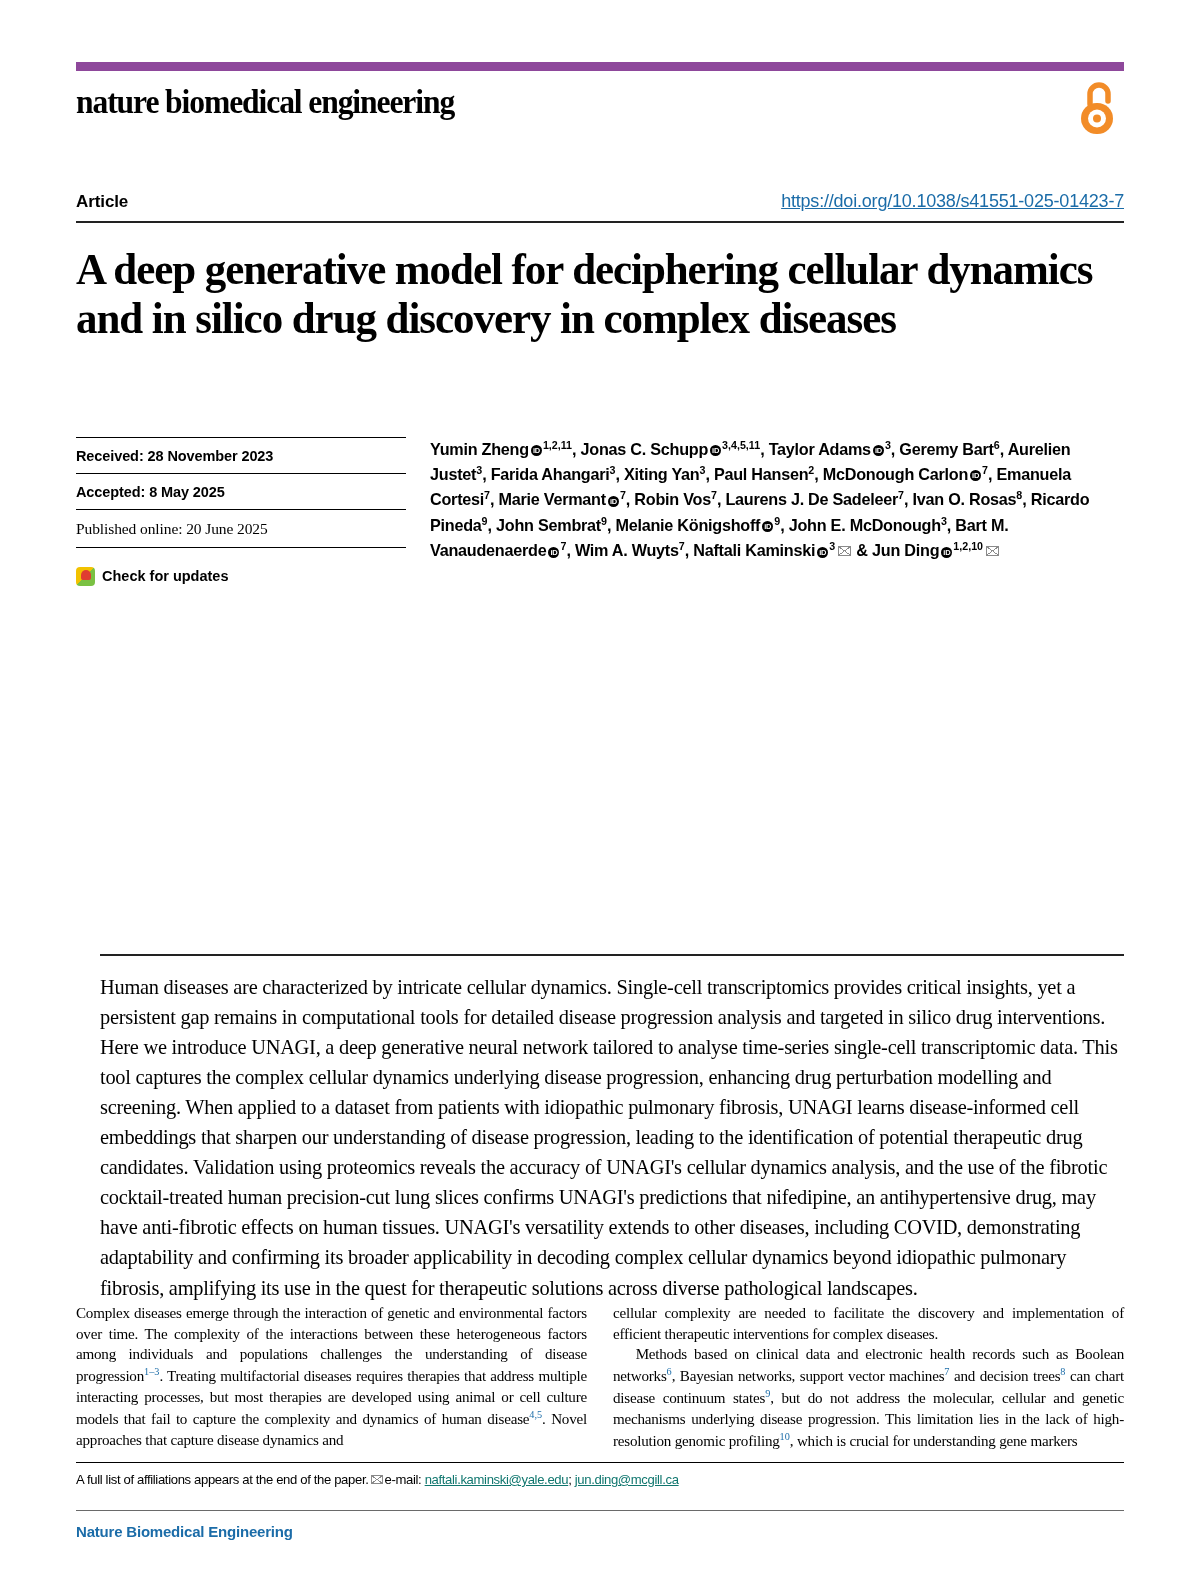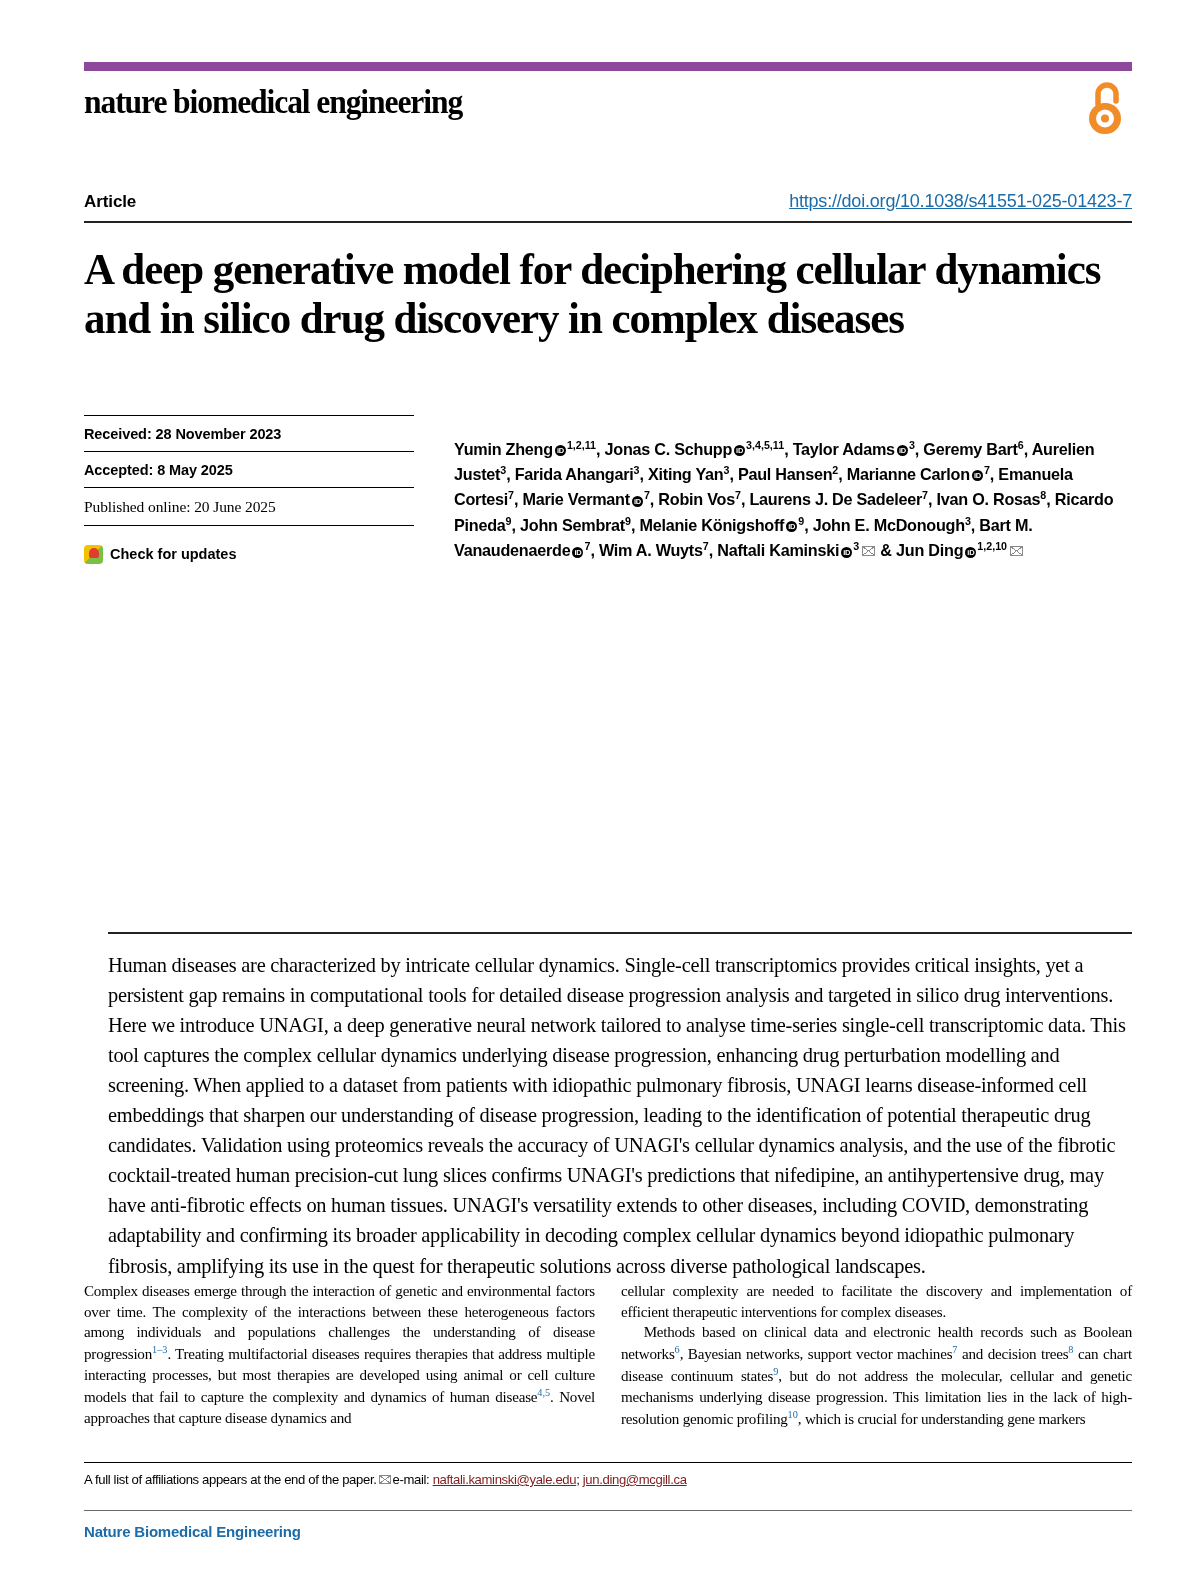--- a/index.html
+++ b/index.html
@@ -10,21 +10,21 @@
   body {
     width: 1200px;
     height: 1593px;
     font-family: "Liberation Serif", serif;
     color: #000000;
     overflow: hidden;
     position: relative;
   }
   .page {
     position: absolute;
-    left: 84px;
+    left: 76px;
     top: 0;
     width: 1048px;
     height: 1593px;
   }
 
   
   .brand-bar {
     height: 9px;
     background: #8e489b;
     margin-top: 62px;
@@ -78,23 +78,22 @@
     letter-spacing: -1.1px;
     margin: 22px 0 0 0;
     transform: scaleX(0.955);
     transform-origin: left top;
     width: 104%;
   }
 
   
   .meta-authors {
     display: flex;
-    margin-top: 72px;
-    gap: 16px;
-    align-items: flex-end;
+    margin-top: 94px;
+    gap: 0;
   }
   .meta-col { width: 330px; flex: 0 0 330px; }
   .meta-item {
     font-family: "Liberation Sans", sans-serif;
     font-size: 14.5px;
     letter-spacing: -0.1px;
     padding: 10px 0 9px 0;
     border-top: 1px solid #000;
   }
   .meta-item.bold { font-weight: 700; }
@@ -241,21 +240,21 @@
   }
   .footer-note .env-small::after {
     content: "";
     position: absolute;
     left: 0; top: 0;
     width: 10px; height: 7.5px;
     background:
       linear-gradient(to bottom right, transparent 46%, #8a8a8a 46%, #8a8a8a 54%, transparent 54%),
       linear-gradient(to bottom left, transparent 46%, #8a8a8a 46%, #8a8a8a 54%, transparent 54%);
   }
-  .email-link { color: #7f1d1d; }
+  .email-link { color: #0f766e; }
 
   .footer-journal {
     position: absolute;
     left: 0;
     top: 1510px;
     width: 1048px;
     border-top: 1px solid #6a6a6a;
     padding-top: 12px;
     font-family: "Liberation Sans", sans-serif;
     font-weight: 700;
@@ -305,21 +304,21 @@
     <div class="authors-col">
       <div class="authors">
         <span>Yumin Zheng</span><span class="orcid"></span><sup>1,2,11</sup>,
         <span>Jonas C. Schupp</span><span class="orcid"></span><sup>3,4,5,11</sup>,
         <span>Taylor Adams</span><span class="orcid"></span><sup>3</sup>,
         <span>Geremy Bart</span><sup>6</sup>,
         <span>Aurelien Justet</span><sup>3</sup>,
         <span>Farida Ahangari</span><sup>3</sup>,
         <span>Xiting Yan</span><sup>3</sup>,
         <span>Paul Hansen</span><sup>2</sup>,
-        <span>Marianne Carlon</span><span class="orcid"></span><sup>7</sup>,
+        <span>McDonough Carlon</span><span class="orcid"></span><sup>7</sup>,
         <span>Emanuela Cortesi</span><sup>7</sup>,
         <span>Marie Vermant</span><span class="orcid"></span><sup>7</sup>,
         <span>Robin Vos</span><sup>7</sup>,
         <span>Laurens J. De Sadeleer</span><sup>7</sup>,
         <span>Ivan O. Rosas</span><sup>8</sup>,
         <span>Ricardo Pineda</span><sup>9</sup>,
         <span>John Sembrat</span><sup>9</sup>,
         <span>Melanie Königshoff</span><span class="orcid"></span><sup>9</sup>,
         <span>John E. McDonough</span><sup>3</sup>,
         <span>Bart M. Vanaudenaerde</span><span class="orcid"></span><sup>7</sup>,

